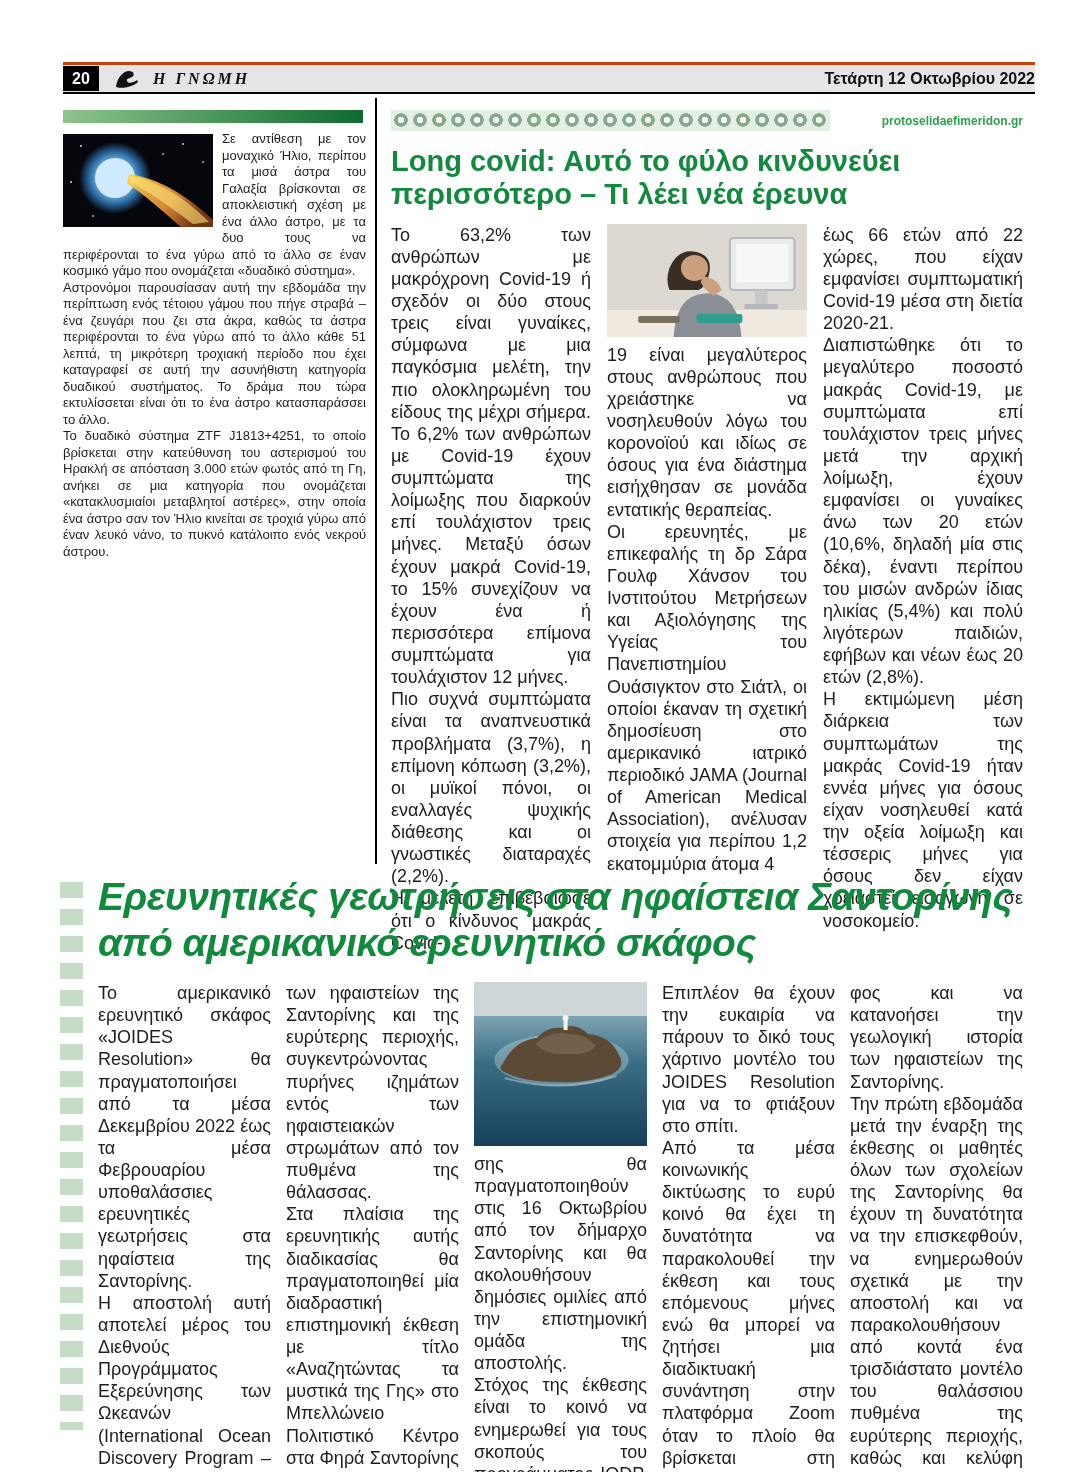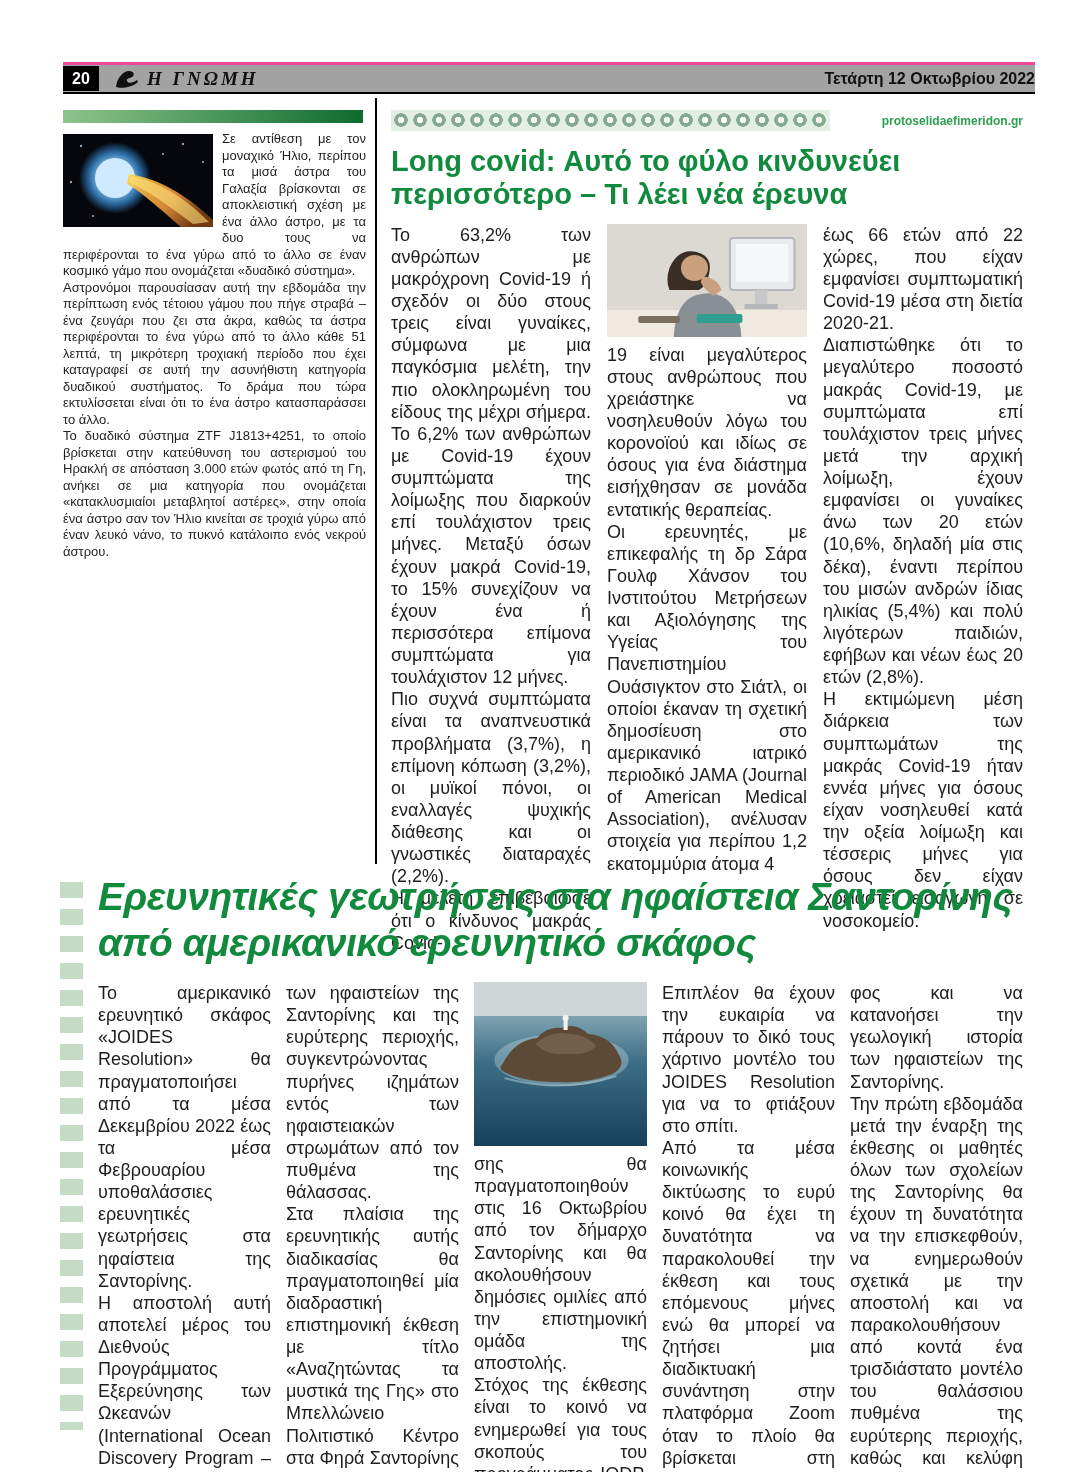--- a/index.html
+++ b/index.html
@@ -1,26 +1,26 @@
 <!DOCTYPE html>
 <html><head>
 <meta charset="utf-8">
 <style>
   html,body{margin:0;padding:0;background:#ffffff;}
   .page{position:relative;width:1083px;height:1472px;background:#ffffff;overflow:hidden;
         font-family:"Liberation Sans",sans-serif;color:#1c1c1c;}
 
   
   .header{position:absolute;left:63px;top:62px;width:972px;height:32px;
-          border-top:3px solid #ec4899;border-bottom:2px solid #000;
-          display:flex;align-items:center;box-sizing:border-box;background:#a3a3a3;}
+          border-top:3px solid #c2410c;border-bottom:2px solid #000;
+          display:flex;align-items:center;box-sizing:border-box;background:#e5e5e5;}
   .pagenum{background:#000;color:#fff;font-weight:bold;font-size:16px;
            width:36px;height:25px;display:flex;align-items:center;justify-content:center;margin-right:14px;}
   .brand{font-family:"Liberation Serif",serif;font-style:italic;font-weight:bold;
-         font-size:19px;letter-spacing:3px;color:#111;margin-left:6px;}
+         font-size:16px;letter-spacing:3px;color:#111;margin-left:12px;}
   .logo-svg{display:block;}
   .spacer{flex:1;}
   .issue-date{font-weight:bold;font-size:16px;color:#111;}
 
   
   .green-bar{position:absolute;left:63px;top:110px;width:300px;height:13px;
              background:linear-gradient(90deg,#8cc48c,#0e6b2e);}
   .art-left{position:absolute;left:63px;top:131px;width:303px;}
   .art-left-title{color:#128a3e;font-weight:bold;font-size:27px;line-height:1.12;margin-bottom:10px;}
   .star-img{float:left;width:150px;height:93px;margin:3px 9px 4px 0;display:block;}

